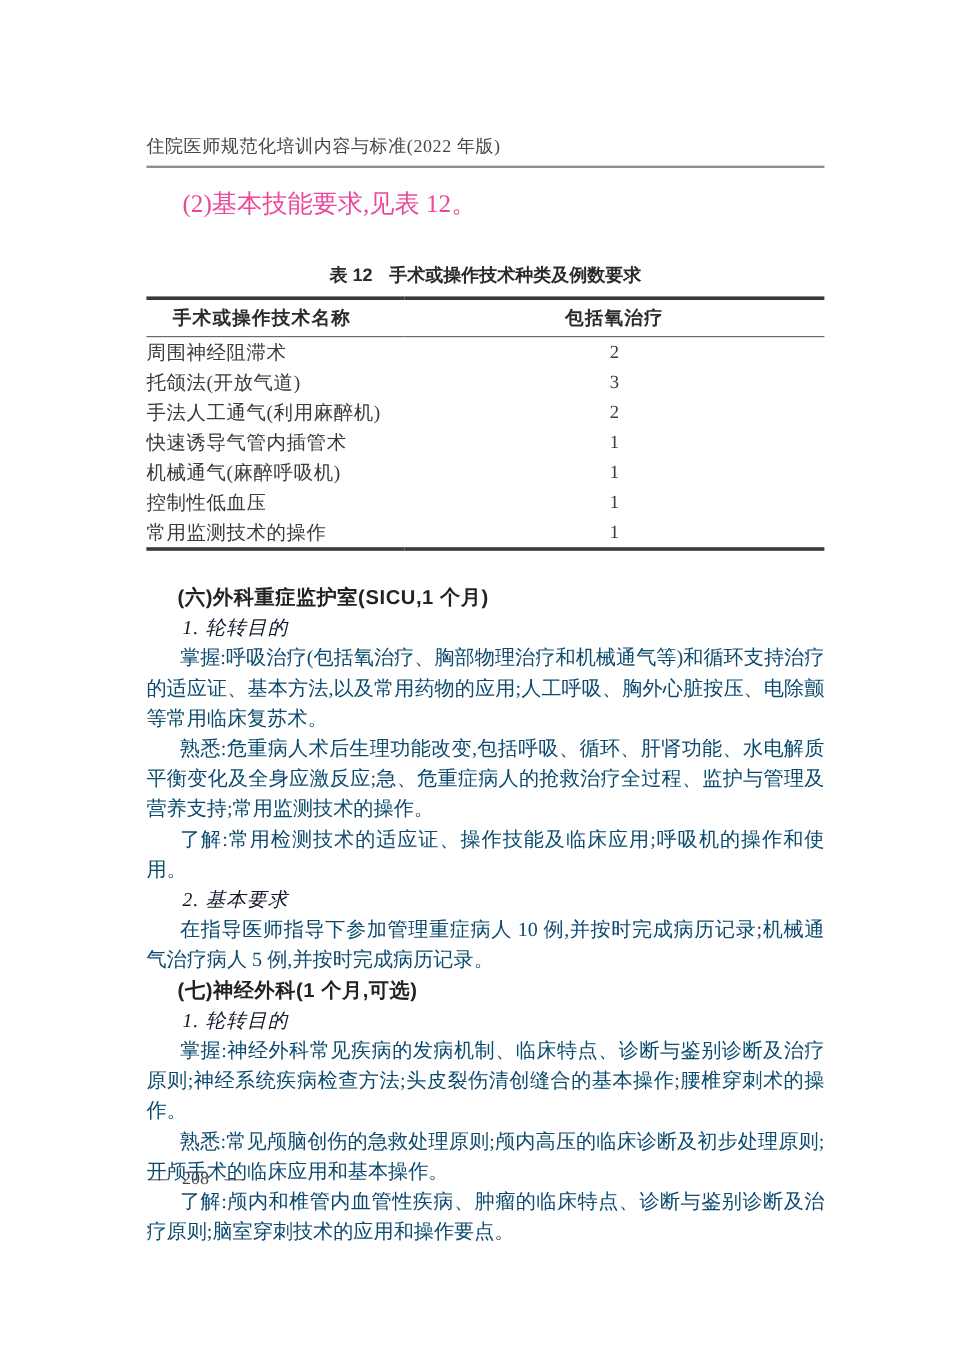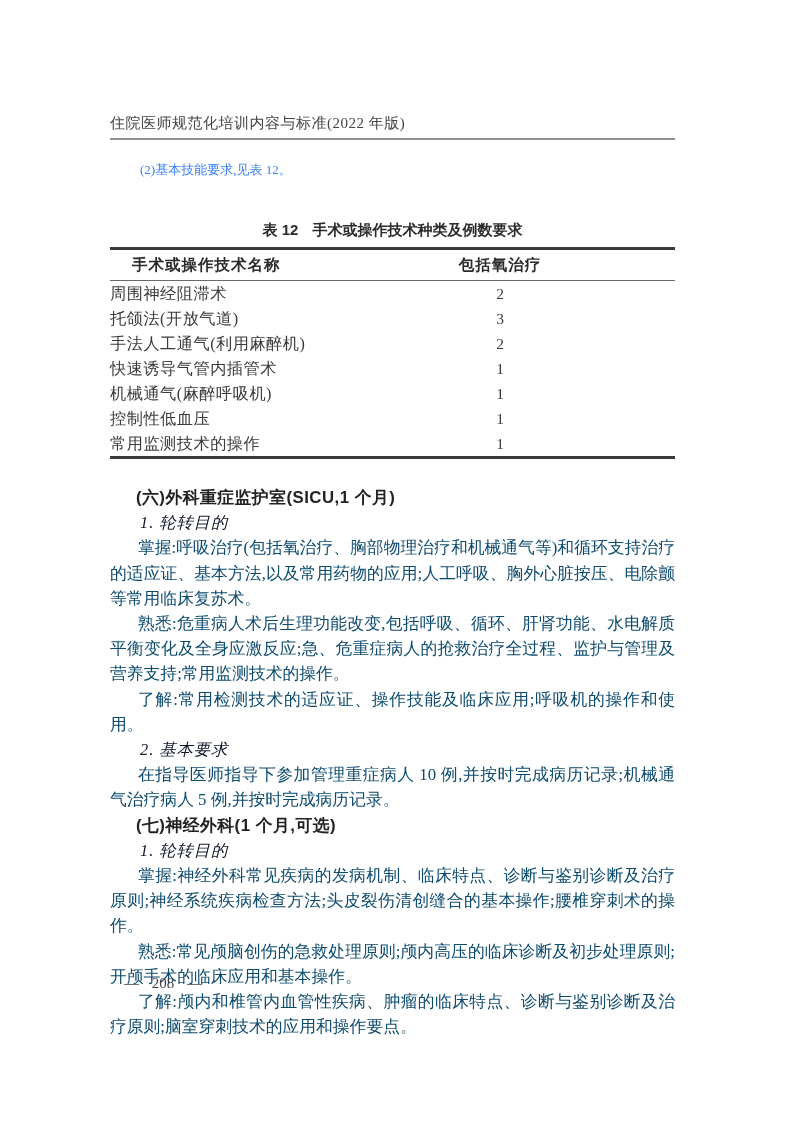--- a/index.html
+++ b/index.html
@@ -11,41 +11,41 @@
     position: relative;
     width: 800px;
     height: 1131px;
     background: #ffffff;
     overflow: hidden;
     font-family: "Liberation Serif", "DejaVu Serif", serif;
     color: #333333;
   }
   .content {
     position: absolute;
-    left: 110px;
+    left: 122px;
     top: 0;
     width: 565px;
   }
   
   .running-header {
     margin-top: 114px;
     font-size: 15px;
     line-height: 18px;
     color: #454545;
     padding-bottom: 6px;
     border-bottom: 2px solid #8f8f8f;
     letter-spacing: 0.5px;
   }
   
   .intro {
     margin: 17px 0 0 0;
-    font-size: 13px;
+    font-size: 21px;
     line-height: 26px;
     text-indent: 30px;
-    color: #3b82f6;
+    color: #ec4899;
   }
   
   .table-title {
     margin-top: 38px;
     text-align: center;
     font-family: "Liberation Sans", "DejaVu Sans", sans-serif;
     font-weight: 700;
     font-size: 15px;
     line-height: 17px;
     color: #2b2b2b;

